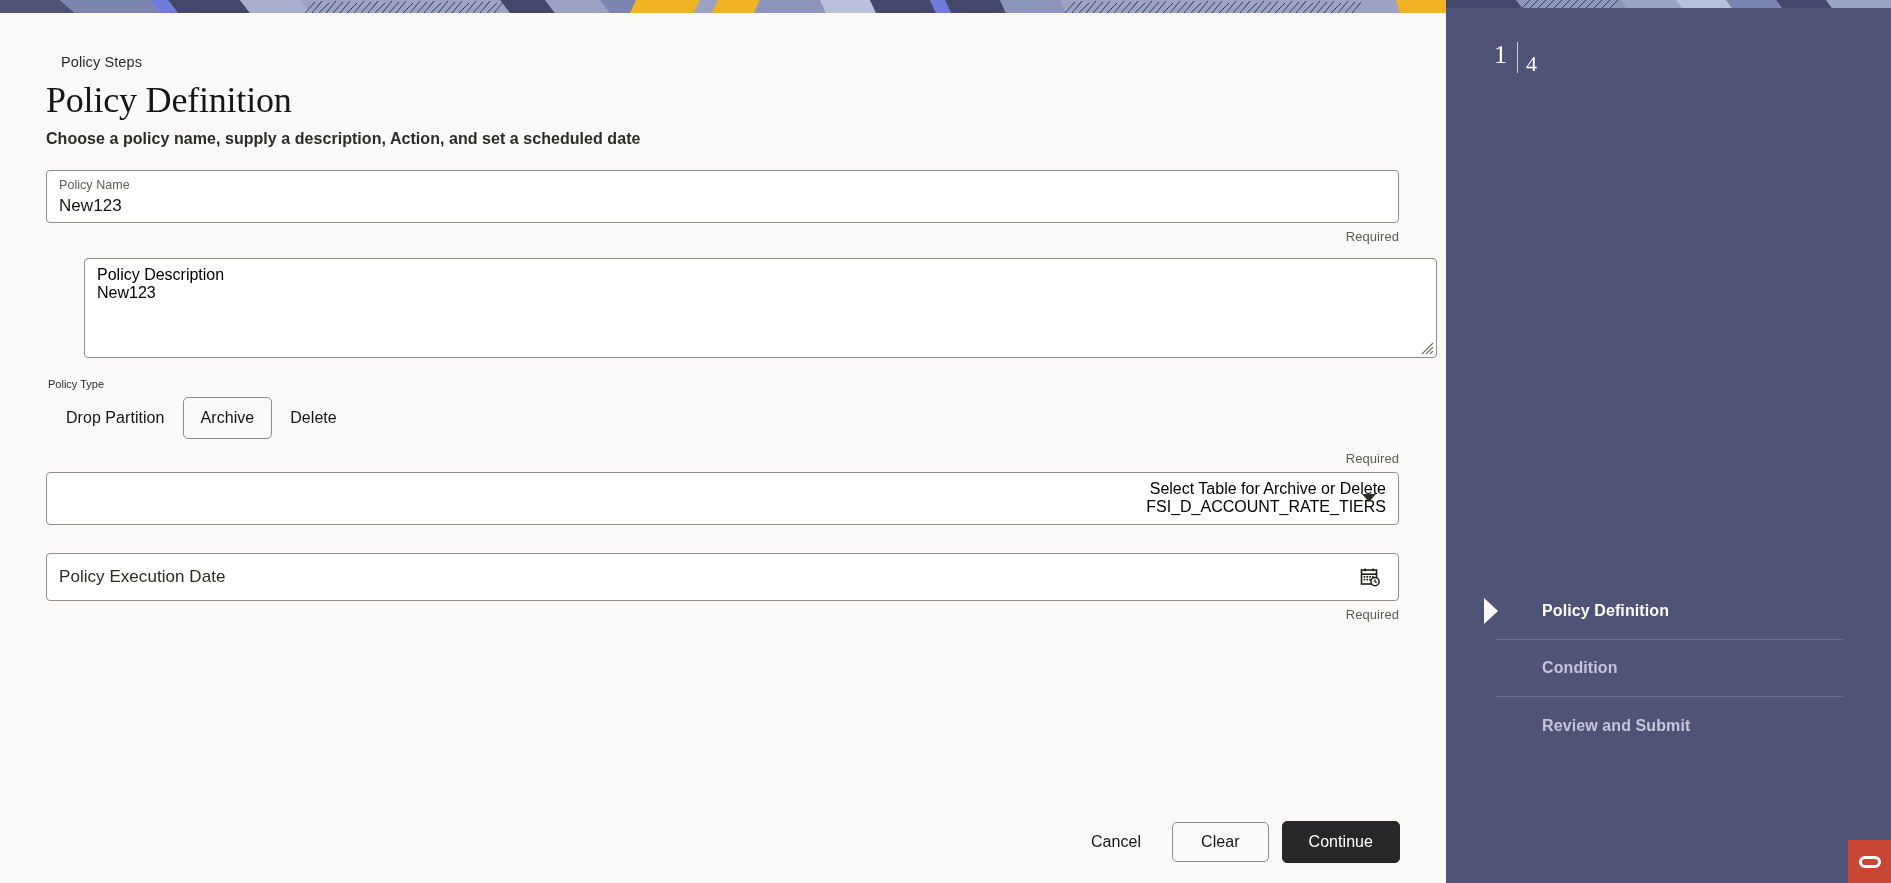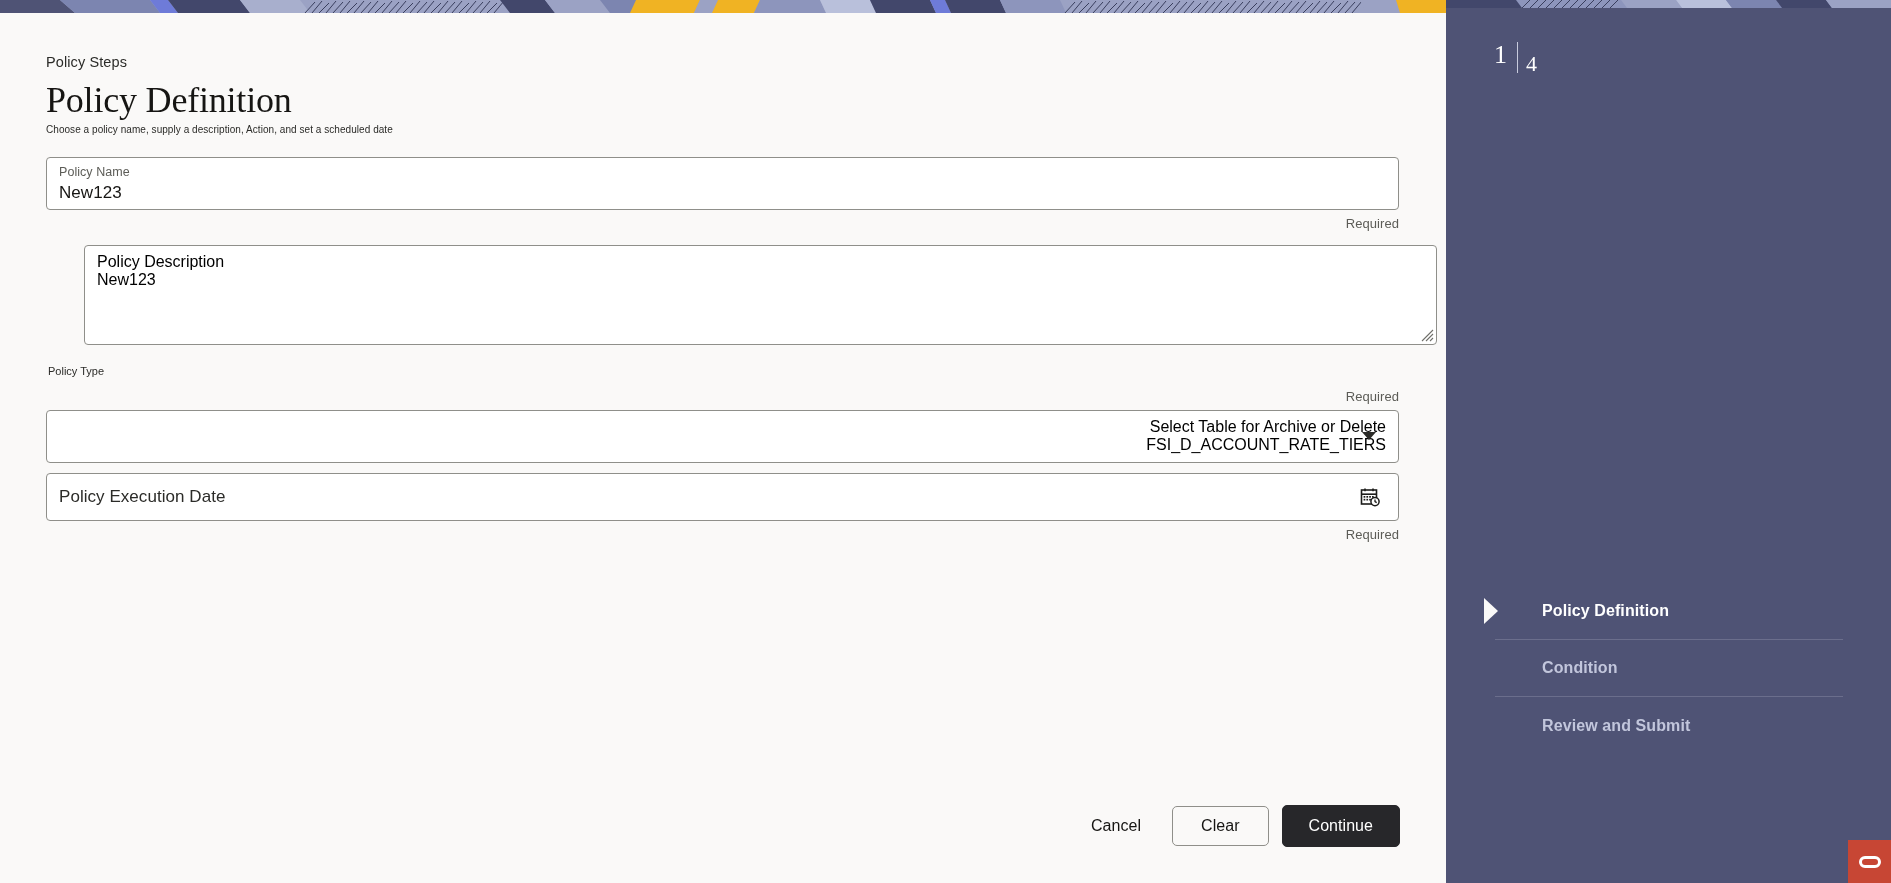--- a/index.html
+++ b/index.html
@@ -38,37 +38,39 @@
     height: 883px;
     background: #FAF9F8;
     padding: 0 46px;
   }
 
   .eyebrow {
     font-size: 14.5px;
     color: #2b2b28;
     margin-top: 54px;
     letter-spacing: 0.1px;
+    margin-left: 15px;
   }
 
   .page-title {
     font-family: "Liberation Serif", serif;
     font-size: 36px;
     font-weight: 400;
     color: #161513;
     margin: 11px 0 0 0;
     letter-spacing: -0.2px;
     line-height: 1.08;
   }
 
   .page-sub {
-    font-size: 10px;
+    font-size: 16px;
     color: #2b2b28;
-    margin-top: 4px;
-    letter-spacing: 0.05px;
+    margin-top: 10px;
+    letter-spacing: 0.05px;
+    font-weight: bold;
   }
 
   
   .field-wrap { margin-top: 22px; }
 
   .textfield {
     position: relative;
     width: 1353px;
     height: 53px;
     border: 1px solid #8f8f8a;
@@ -189,21 +191,21 @@
     right: 18px; top: 50%;
     transform: translateY(-50%);
     width: 20px; height: 20px;
     cursor: pointer;
   }
 
   
   .footer {
     position: absolute;
     left: 46px; right: 46px;
-    bottom: 36px;
+    bottom: 20px;
     display: flex;
     justify-content: flex-end;
     align-items: center;
     gap: 13px;
   }
   .btn {
     font-family: "Liberation Sans", sans-serif;
     font-size: 16px;
     cursor: pointer;
     letter-spacing: 0.05px;
@@ -438,31 +440,36 @@
           <g stroke="#6f6f6a" stroke-width="1.1">
             <line x1="15" y1="4" x2="4" y2="15"></line>
             <line x1="15" y1="8" x2="8" y2="15"></line>
             <line x1="15" y1="12" x2="12" y2="15"></line>
           </g>
         </svg>
       </div>
     </div>
 
     <div class="ptype-label">Policy Type</div>
+    <div class="ptype-row">
+      <button class="ptype-btn">Drop Partition</button>
+      <button class="ptype-btn selected">Archive</button>
+      <button class="ptype-btn">Delete</button>
+    </div>
     <div class="required-note" style="margin-top:12px;">Required</div>
 
     <div class="field-wrap" style="margin-top:6px;text-align:right;">
       <div class="selectfield">
         <div class="flabel">Select Table for Archive or Delete</div>
         <div class="fvalue">FSI_D_ACCOUNT_RATE_TIERS</div>
         <span class="sel-caret"></span>
       </div>
     </div>
 
-    <div class="field-wrap" style="margin-top:10px;">
+    <div class="field-wrap" style="margin-top:28px;">
       <div class="datefield">
         <span class="date-placeholder">Policy Execution Date</span>
         <svg class="cal-icon" viewBox="0 0 20 20" xmlns="http://www.w3.org/2000/svg">
           <rect x="1.5" y="3" width="15" height="14" fill="none" stroke="#1c1c1a" stroke-width="1.6"></rect>
           <line x1="1.5" y1="7.2" x2="16.5" y2="7.2" stroke="#1c1c1a" stroke-width="1.6"></line>
           <line x1="5" y1="1.4" x2="5" y2="4.2" stroke="#1c1c1a" stroke-width="1.6"></line>
           <line x1="13" y1="1.4" x2="13" y2="4.2" stroke="#1c1c1a" stroke-width="1.6"></line>
           <g fill="#1c1c1a">
             <rect x="3.6" y="9" width="1.7" height="1.7"></rect>
               <rect x="6.4" y="9" width="1.7" height="1.7"></rect>

